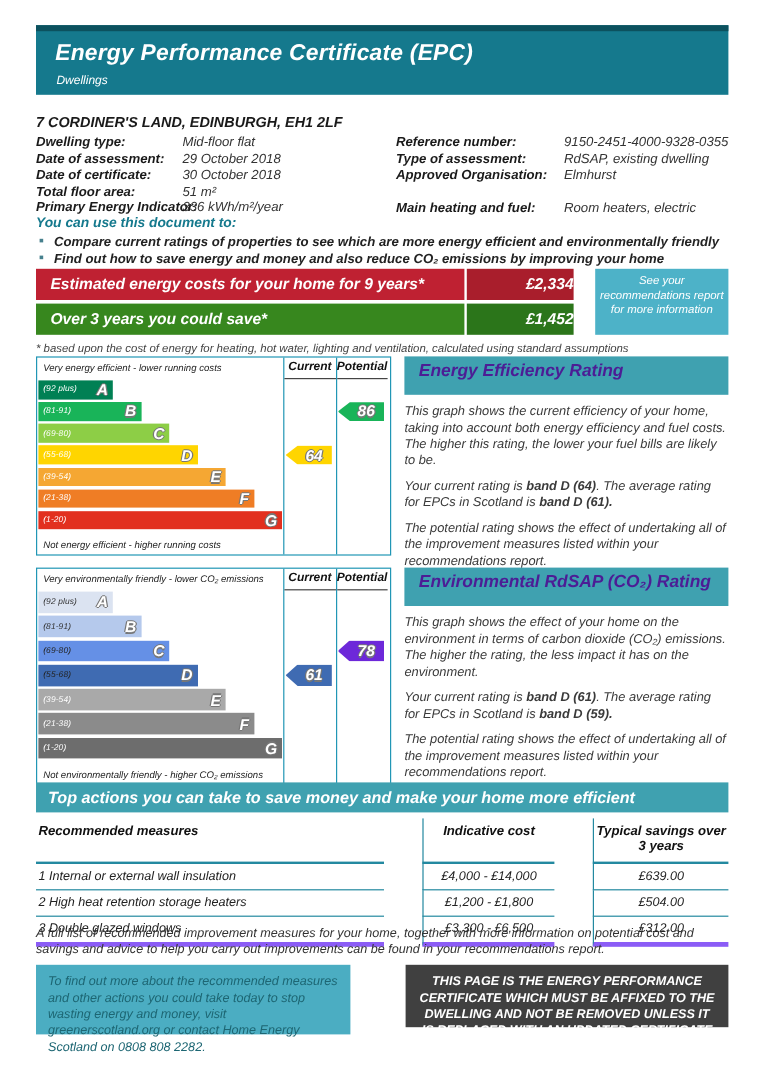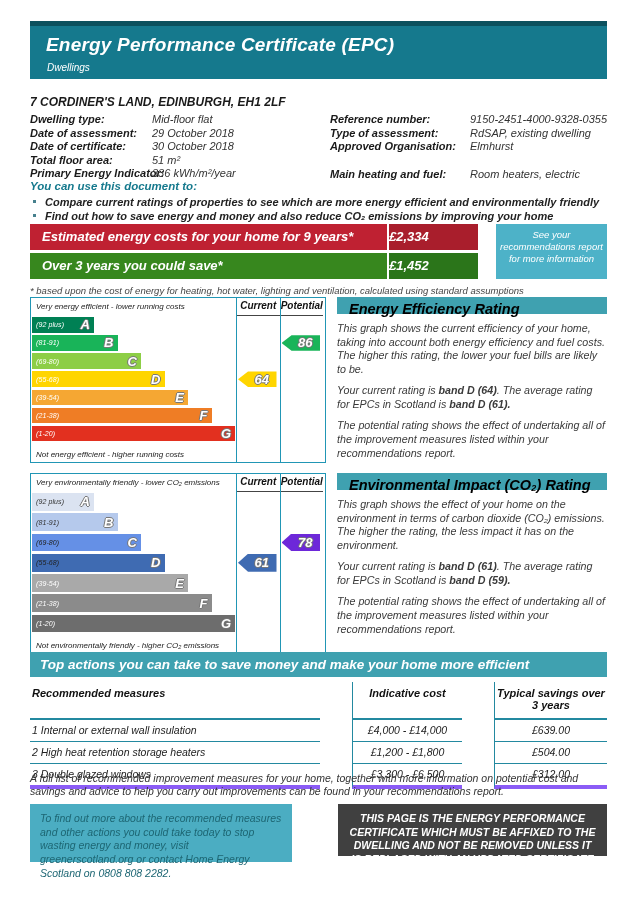--- a/index.html
+++ b/index.html
@@ -25,21 +25,21 @@
   .dl { left:30px; } .dl .dval{ position:absolute; left:122px; width:180px; }
   .dr { left:330px; } .dr .dval{ position:absolute; left:140px; width:170px; }
 
   .use-head { position:absolute; left:30px; top:180px; font-size:11.5px; font-weight:bold; color:#15798d; }
   .bullet { position:absolute; left:33px; width:574px; font-size:11px; font-weight:bold; color:#222; line-height:13px; }
   .bullet-dot { display:inline-block; width:3px; height:3px; background:#46808d; vertical-align:3px; margin-right:9px; }
 
   
   .cost-row { position:absolute; left:30px; height:26px; width:453px; display:flex; }
   .cost-label { width:357px; color:#fff; font-size:13px; font-weight:bold; line-height:26px; padding-left:12px; margin-right:2px; }
-  .cost-value { width:89px; color:#fff; font-size:13px; font-weight:bold; line-height:26px; text-align:left; }
+  .cost-value { width:89px; color:#fff; font-size:13px; font-weight:bold; line-height:26px; text-align:right; }
   .cost-info { position:absolute; left:496px; top:224px; width:111px; height:55px; color:#fff;
     font-size:9.5px; text-align:center; line-height:1.28; padding-top:5px; }
   .cost-note { position:absolute; left:30px; top:285px; font-size:9.5px; color:#444; }
 
   
   .chart { position:absolute; left:30px; width:296px; border:1px solid #2196b5; background:#fff; }
   .chart1 { top:297px; height:166px; }
   .chart2 { top:473px; height:181px; }
   .c-toplabel { position:absolute; top:4px; left:5px; font-size:8px; color:#222; }
   .c-botlabel { position:absolute; bottom:3px; left:5px; font-size:8px; color:#222; }
@@ -50,21 +50,21 @@
   .c-vline { position:absolute; top:0; bottom:0; width:1px; background:#2196b5; }
   .c-colhead { position:absolute; top:0; text-align:center; font-size:10px; font-weight:bold; color:#111;
     border-bottom:1px solid #444; line-height:16px; }
   .c-arrow { position:absolute; clip-path:polygon(0 50%, 26% 0, 100% 0, 100% 100%, 26% 100%);
     color:#fff; font-weight:bold; font-size:13px; display:flex; align-items:center; justify-content:center;
     padding-left:9px; text-shadow:-1px 0 #777,0 1px #777,1px 0 #777,0 -1px #777; }
 
   
   .panel { position:absolute; left:337px; width:270px; }
   .panel1 { top:297px; } .panel2 { top:473px; }
-  .panel-head { height:17px; line-height:25px; padding-left:12px; color:#000000; font-size:14.5px; font-weight:bold; }
+  .panel-head { height:32px; line-height:25px; padding-left:12px; color:#4c1d95; font-size:14.5px; font-weight:bold; }
   .panel p { margin:8px 0 0 0; font-size:10.7px; line-height:1.27; color:#3a3a3a; }
 
   
   .actions-banner { position:absolute; left:30px; top:652px; width:577px; height:25px;
     color:#fff; font-size:13.5px; font-weight:bold; line-height:25px; padding-left:10px; }
 
   
   .mtable { position:absolute; left:30px; top:682px; width:577px; display:grid;
     grid-template-columns:290px 142px 145px; }
   .mt-cell { font-size:10.5px; color:#222; padding:4px 2px 5px 2px; border-bottom:1px solid #2389a0; }
@@ -194,21 +194,21 @@
       <div class="c-arrow" style="left: 250.5px; width: 38.5px; top: 59.5714px; height: 17.7857px; background: #6d28d9;">78</div>
     </div>
 
   <div class="panel panel1">
     <div class="panel-head" style="background: rgb(63, 161, 176);">Energy Efficiency Rating</div>
     <p>This graph shows the current efficiency of your home, taking into account both energy efficiency and fuel costs. The higher this rating, the lower your fuel bills are likely to be.</p>
     <p><span>Your current rating is </span><b>band D (64)</b><span>. The average rating for EPCs in Scotland is </span><b>band D (61).</b></p>
     <p>The potential rating shows the effect of undertaking all of the improvement measures listed within your recommendations report.</p>
   </div>
   <div class="panel panel2">
-    <div class="panel-head" style="background: rgb(63, 161, 176);">Environmental Impact (CO₂) Rating</div>
+    <div class="panel-head" style="background: rgb(63, 161, 176);">Environmental RdSAP (CO₂) Rating</div>
     <p>This graph shows the effect of your home on the environment in terms of carbon dioxide (CO₂) emissions. The higher the rating, the less impact it has on the environment.</p>
     <p><span>Your current rating is </span><b>band D (61)</b><span>. The average rating for EPCs in Scotland is </span><b>band D (59).</b></p>
     <p>The potential rating shows the effect of undertaking all of the improvement measures listed within your recommendations report.</p>
   </div>
 
   <div class="actions-banner" style="background: rgb(63, 161, 176);">Top actions you can take to save money and make your home more efficient</div>
 
   <div class="mtable">
     <div class="mt-cell mt-head mt-c1">Recommended measures</div>
     <div class="mt-cell mt-head mt-c2">Indicative cost</div>

